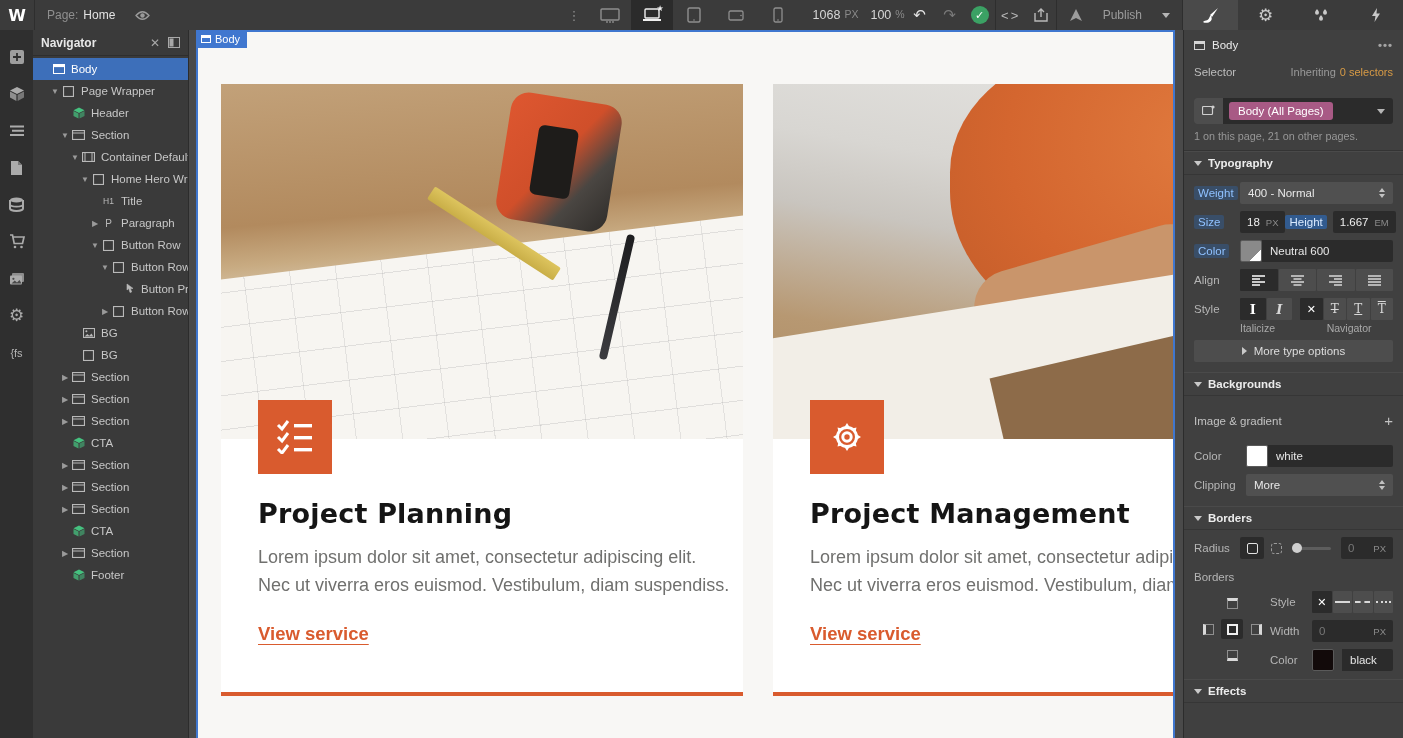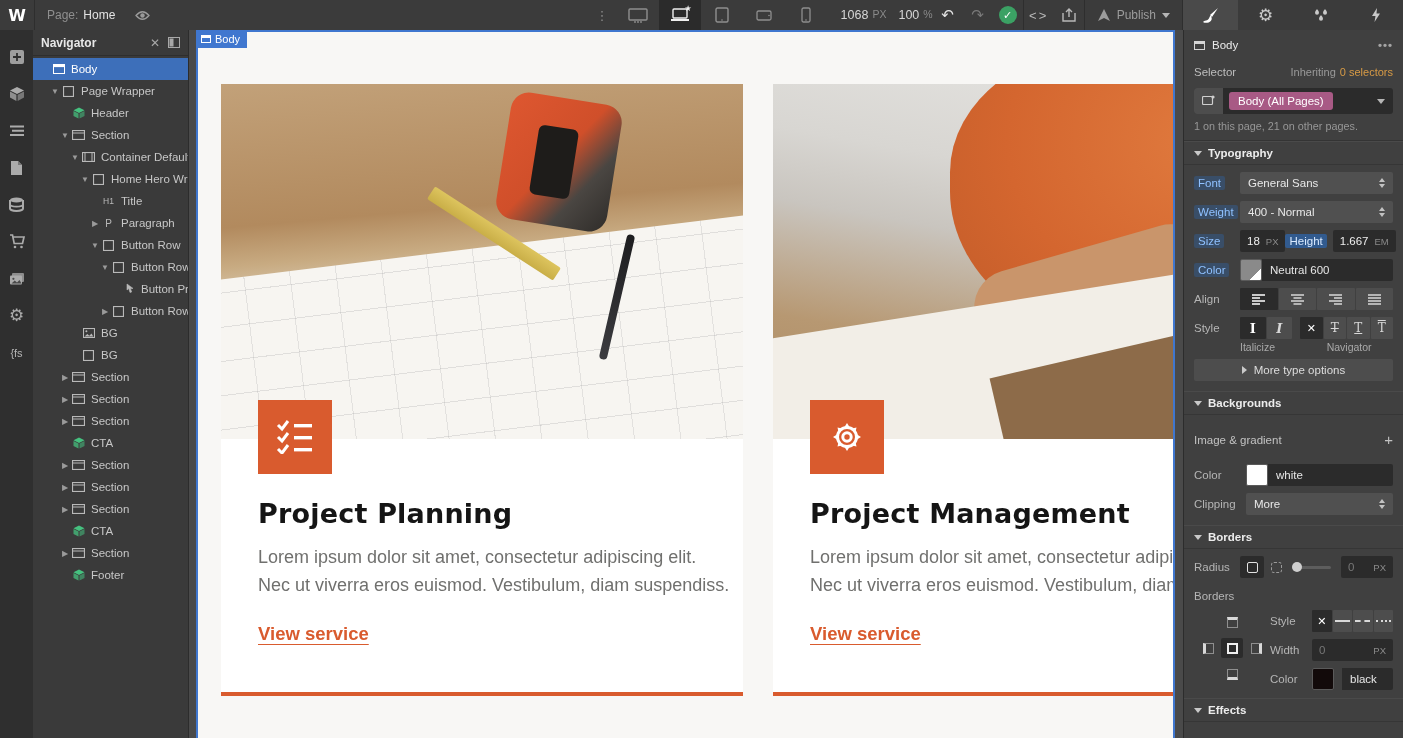--- a/index.html
+++ b/index.html
@@ -21,21 +21,21 @@
   .bp{width:42px;height:30px;display:flex;align-items:center;justify-content:center;color:#8f8f8f;position:relative;}
   .bp.active{background:#2b2b2b;color:#f0f0f0;}
   .bp .star{position:absolute;top:4px;right:9px;font-size:8px;color:#f0f0f0;}
   .tb-size{display:flex;align-items:flex-start;gap:4px;margin-left:14px;}
   .tb-size .num{color:#d6d6d6;font-size:12.5px;} .tb-size .unit{color:#8a8a8a;font-size:10.5px;}
   .tb-right{margin-left:auto;display:flex;align-items:center;height:30px;}
   .tb-ic{width:30px;height:30px;display:flex;align-items:center;justify-content:center;color:#b9b9b9;font-size:15px;}
   .tb-ic.dim{color:#7a7a7a;}
   .tb-check{width:18px;height:18px;border-radius:50%;background:#3ba164;color:#fff;font-size:11px;
     display:flex;align-items:center;justify-content:center;}
-  .tb-publish{display:flex;align-items:center;gap:6px;padding:0 12px;color:#9c9c9c;height:28px;}
+  .tb-publish{display:flex;align-items:center;gap:20px;padding:0 12px;color:#9c9c9c;height:28px;}
   .tb-tab{width:55px;height:30px;display:flex;align-items:center;justify-content:center;color:#c9c9c9;}
   .tb-tab.active{background:#4a4a4a;color:#fff;}
 
   
   #rail{position:absolute;left:0;top:30px;width:33px;height:708px;background:#2f2f2f;
     display:flex;flex-direction:column;align-items:center;padding-top:8px;gap:0;z-index:20;}
   .rail-btn{width:33px;height:37px;display:flex;align-items:center;justify-content:center;color:#ababab;}
   .rail-btn .gearchar{font-size:17px;}
   .rail-fs{font-size:11px;color:#b5b5b5;letter-spacing:0;}
 
@@ -92,21 +92,21 @@
   .card-link{display:inline-block;margin-top:24px;font-size:18.5px;font-weight:bold;color:#d95b2e;
     text-decoration:underline;text-underline-offset:4px;}
 
   
   #stylepanel{position:absolute;left:1183px;top:30px;width:220px;height:708px;background:#404040;color:#c9c9c9;
     font-size:11.5px;z-index:30;border-left:1px solid #2c2c2c;}
   .sp-head{height:30px;display:flex;align-items:center;padding:0 10px;color:#e9e9e9;}
   .sp-head .bic{width:11px;height:9px;border:1px solid #d5d5d5;border-top-width:3px;margin-right:7px;}
   .sp-head .dots{margin-left:auto;color:#a5a5a5;letter-spacing:1px;font-weight:bold;}
   .sp-selblock{padding:6px 10px 8px 10px;border-bottom:1px solid #343434;}
-  .sp-selrow{display:flex;align-items:flex-end;font-size:11px;margin-bottom:10px;}
+  .sp-selrow{display:flex;align-items:flex-end;font-size:11px;margin-bottom:20px;}
   .sp-selrow .lab{color:#bdbdbd;font-size:11.5px;}
   .sp-selrow .inh{margin-left:auto;color:#9a9a9a;}
   .sp-selrow .cnt{color:#d79a45;margin-left:4px;}
   .sel-input{height:26px;background:#2b2b2b;border-radius:3px;display:flex;align-items:center;overflow:hidden;}
   .sel-btn{width:30px;height:26px;background:#4d4d4d;display:flex;align-items:center;justify-content:center;
     border-right:1px solid #2b2b2b;color:#cfcfcf;}
   .sel-pill{margin-left:5px;background:#a85a85;color:#fff;border-radius:3px;padding:3px 9px;font-size:11.5px;}
   .caret-dn{margin-left:auto;margin-right:8px;width:0;height:0;border-left:4px solid transparent;
     border-right:4px solid transparent;border-top:5px solid #b5b5b5;}
   .sp-usage{margin-top:6px;color:#979797;font-size:10.8px;}
@@ -660,30 +660,20 @@
         <span class="caret-dn"></span>
       </div>
       <div class="sp-usage">1 on this page, 21 on other pages.</div>
     </div>
 
     <div class="sec-head">
       <span class="sec-caret"></span>
       <span>Typography</span>
     </div>
     <div class="prow">
-      <span class="plab"><span class="chip">Font</span></span>
-      <div class="dd">
-        <span>General Sans</span>
-        <span class="updn">
-            <i class="u"></i>
-            <i class="d"></i>
-          </span>
-      </div>
-    </div>
-    <div class="prow">
       <span class="plab"><span class="chip">Weight</span></span>
       <div class="dd">
         <span>400 - Normal</span>
         <span class="updn">
             <i class="u"></i>
             <i class="d"></i>
           </span>
       </div>
     </div>
     <div class="prow">

